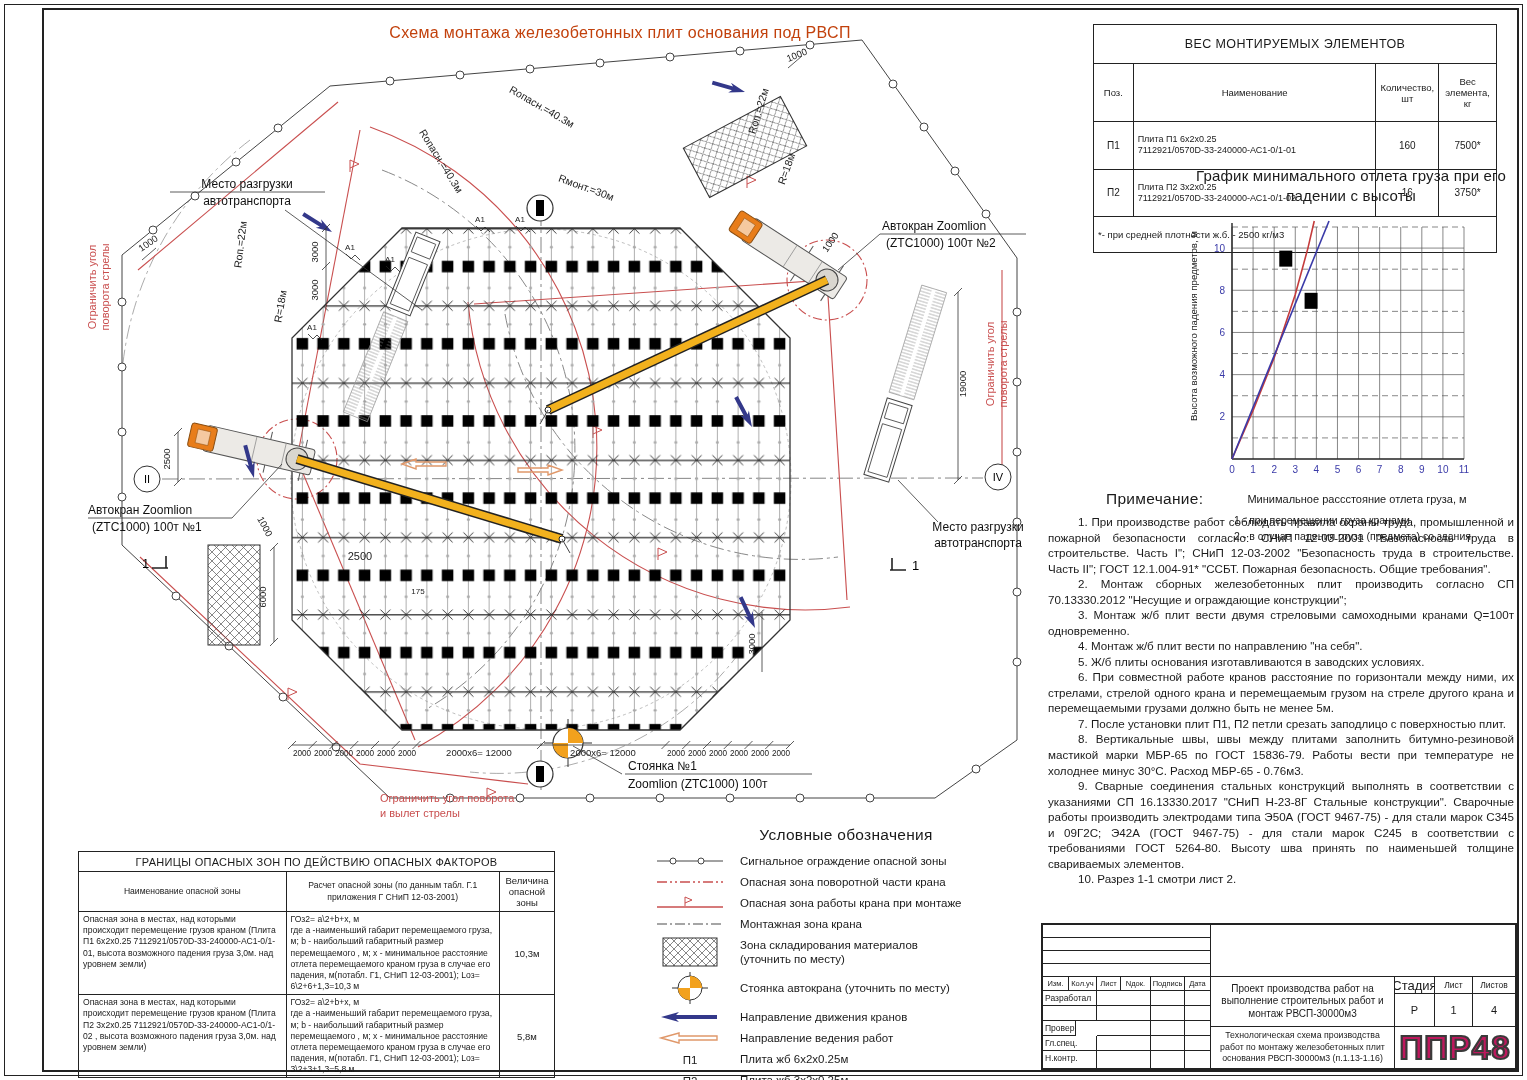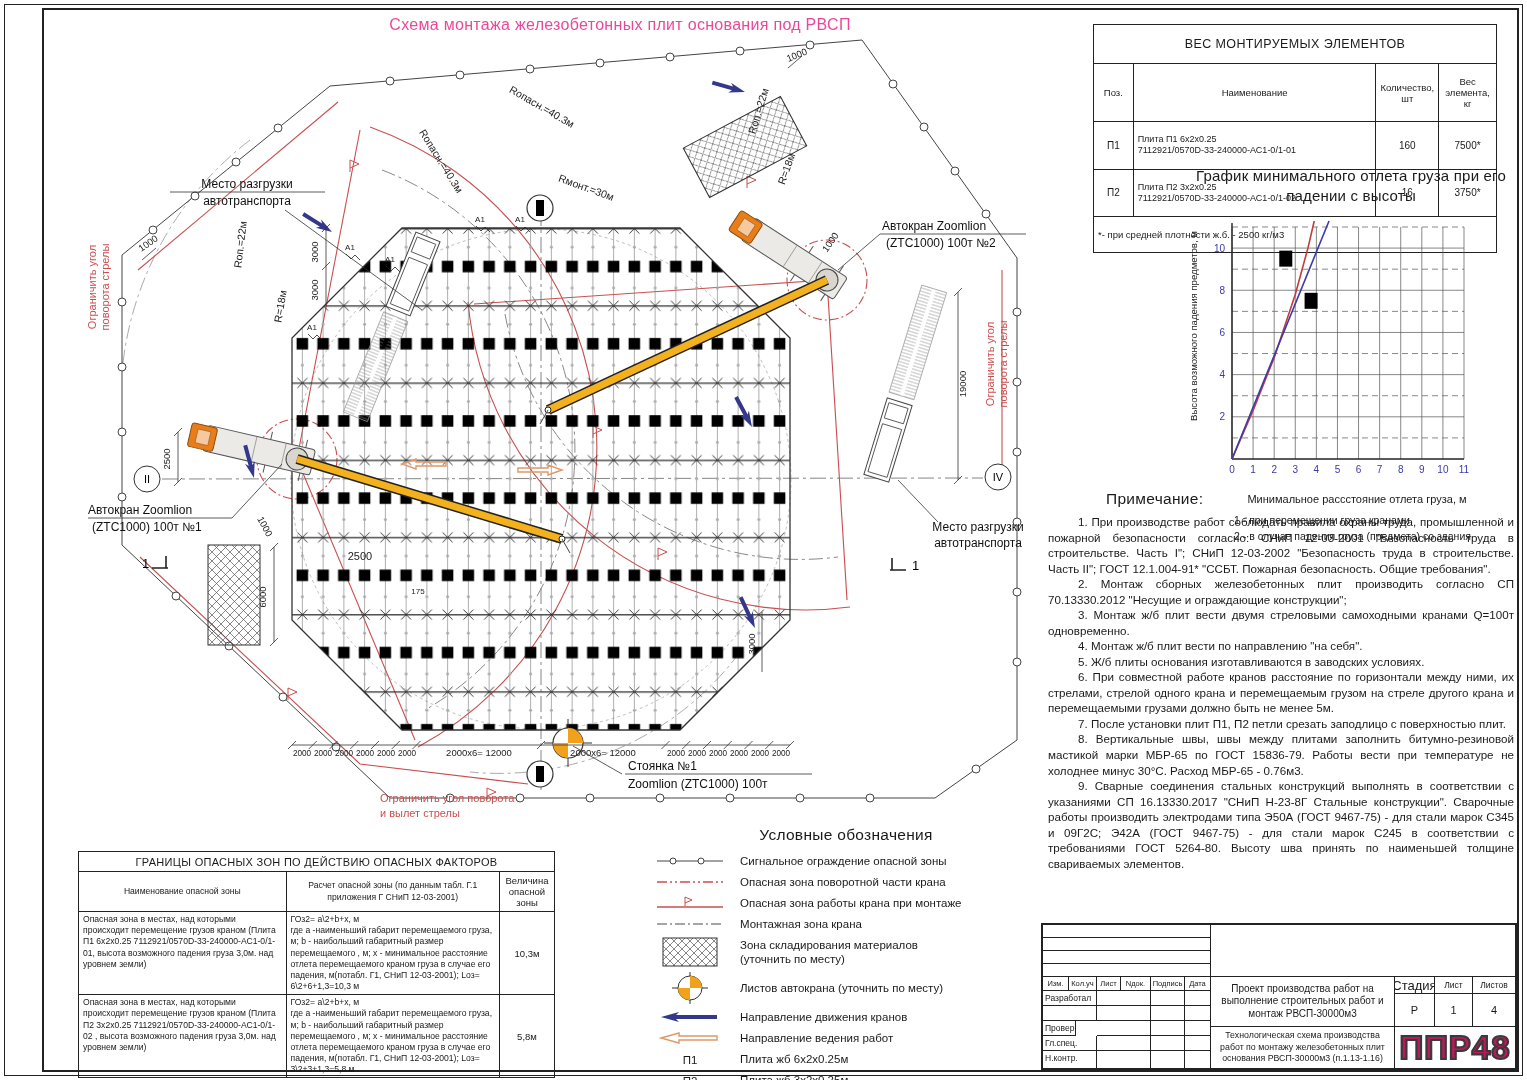--- a/index.html
+++ b/index.html
@@ -7,21 +7,21 @@
   body {
     width:1527px; height:1080px; position:relative; background:#fff;
     font-family:"Liberation Sans", sans-serif; color:#1a1a1a; overflow:hidden;
   }
   .page-border { position:absolute; inset:4px; border:1.5px solid #222; pointer-events:none; }
   .frame { position:absolute; left:42px; top:8px; right:8px; bottom:8px; border:2px solid #222; pointer-events:none; }
 
   .abs { position:absolute; }
 
   
-  .draw-title { left:300px; top:16px; width:640px; text-align:center; font-size:16px; letter-spacing:.3px; color:#ec4899; }
+  .draw-title { left:300px; top:24px; width:640px; text-align:center; font-size:16px; letter-spacing:.3px; color:#c2410c; }
 
   
   .wtable { left:1093px; top:24px; width:404px; border-collapse:collapse; font-size:10px; }
   .wtable td, .wtable th { border:1.2px solid #222; padding:12px 4px; vertical-align:middle; }
   .wtable .ttl { text-align:center; font-size:12.5px; height:24px; letter-spacing:.4px; }
   .wtable .hdr { text-align:center; font-size:9.5px; height:36px; }
   .wtable .pos { text-align:center; width:40px; }
   .wtable .nam { width:248px; font-size:9px; line-height:1.25; }
   .wtable .qty { text-align:center; width:58px; }
   .wtable .wgt { text-align:center; width:58px; }
@@ -512,20 +512,21 @@
   <h3>Примечание:</h3>
   <p>1.  При производстве работ соблюдать правила охраны труда, промышленной и пожарной безопасности согласно: СНиП 12-03-2001 "Безопасность труда в строительстве. Часть I"; СНиП 12-03-2002 "Безопасность труда в строительстве. Часть II"; ГОСТ 12.1.004-91* "ССБТ. Пожарная безопасность. Общие требования".</p>
   <p>2.  Монтаж сборных железобетонных плит производить согласно СП 70.13330.2012 "Несущие и ограждающие конструкции";</p>
   <p>3.  Монтаж ж/б плит вести двумя стреловыми самоходными кранами Q=100т одновременно.</p>
   <p>4.  Монтаж ж/б плит вести по направлению "на себя".</p>
   <p>5.  Ж/б плиты основания изготавливаются в заводских условиях.</p>
   <p>6.  При совместной работе кранов расстояние по горизонтали между ними, их стрелами, стрелой одного крана и перемещаемым грузом на стреле другого крана и перемещаемыми грузами должно быть не менее 5м.</p>
   <p>7.  После установки плит П1, П2 петли срезать заподлицо с поверхностью плит.</p>
   <p>8.  Вертикальные швы, швы между плитами заполнить битумно-резиновой мастикой марки МБР-65 по ГОСТ 15836-79. Работы вести при температуре не холоднее минус 30°С. Расход МБР-65 - 0.76м3.</p>
   <p>9.  Сварные соединения стальных конструкций выполнять в соответствии с указаниями СП 16.13330.2017 "СНиП Н-23-8Г Стальные конструкции". Сварочные работы производить электродами типа Э50А (ГОСТ 9467-75) - для стали марок С345 и 09Г2С; Э42А (ГОСТ 9467-75) - для стали марок С245 в соответствии с требованиями ГОСТ 5264-80. Высоту шва принять по наименьшей толщине свариваемых элементов.</p>
+  <p>10.  Разрез 1-1 смотри лист 2.</p>
 </div>
 
 <div class="abs legend">
   <h3>Условные обозначения</h3>
 
   <div class="lg-row">
     <span class="lg-icon">
       <svg width="70" height="12">
           <line x1="2" y1="6" x2="68" y2="6" stroke="#444"></line>
           <circle cx="18" cy="6" r="3" fill="#fff" stroke="#444"></circle>
@@ -575,21 +576,21 @@
   <div class="lg-row" style="min-height:34px">
     <span class="lg-icon">
       <svg width="40" height="34">
           <line x1="2" y1="17" x2="38" y2="17" stroke="#333"></line>
           <line x1="20" y1="1" x2="20" y2="33" stroke="#333"></line>
           <circle cx="20" cy="17" r="12" fill="#fff" stroke="#333"></circle>
           <path d="M20 17 L32 17 A12 12 0 0 0 20 5 Z" fill="#f2a11d"></path>
           <path d="M20 17 L8 17 A12 12 0 0 0 20 29 Z" fill="#f2a11d"></path>
         </svg>
     </span>
-    <span class="lg-label">Листов автокрана (уточнить по месту)</span>
+    <span class="lg-label">Стоянка автокрана (уточнить по месту)</span>
   </div>
   <div class="lg-row">
     <span class="lg-icon">
       <svg width="70" height="14">
           <polygon points="6,7 24,2 21,5 62,5 62,9 21,9 24,12" fill="#33388a"></polygon>
         </svg>
     </span>
     <span class="lg-label">Направление движения кранов</span>
   </div>
   <div class="lg-row">

